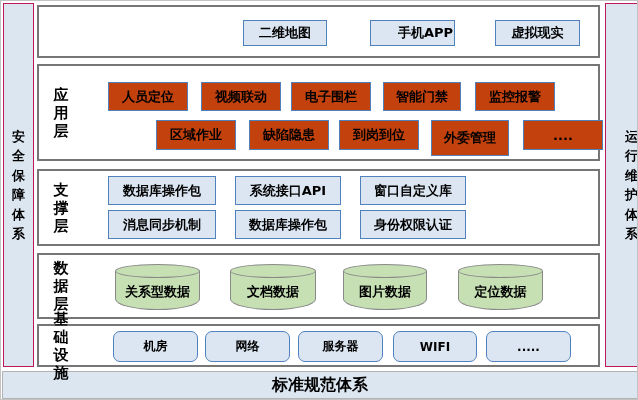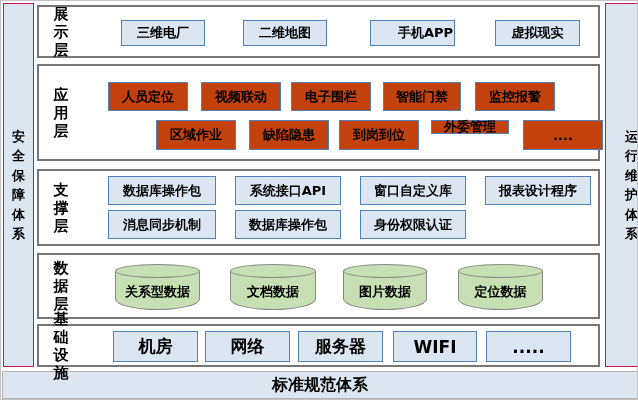--- a/index.html
+++ b/index.html
@@ -47,21 +47,21 @@
   }
   .layer-label.two-col span { width:32px; }
   
   .nbox {
     position:absolute; display:flex; align-items:center; justify-content:center;
     font-size:13px; font-weight:bold; border:1px solid #4f81bd;
     background:#dbe6f2; white-space:nowrap;
   }
   .nbox.yellow { background:#c2410c; }
   .nbox.green  { background:#c2410c;margin-left:48px; }
-  .nbox.small  { font-size:17px; }
+  .nbox.small  { font-size:12px;border-radius:7px; }
   
   .cyl { position:absolute; }
   .cyl .cyl-top {
     position:absolute; left:0; right:0; top:0; height:14px;
     background:#c6e0b4; border:1px solid #898989; border-radius:50%;
     z-index:2;
   }
   .cyl .cyl-body {
     position:absolute; left:0; right:0; top:7px; bottom:0;
     background:#c6e0b4; border:1px solid #898989; border-top:none;
@@ -88,53 +88,48 @@
     <div class="vlabel">
         <span>运行维护体系</span>
       </div>
   </div>
 
   <div class="footer">
     <span>标准规范体系</span>
   </div>
 
   <div class="layer" style="top:4px; height:53px;">
-    <div class="layer-label">
-        <span>展示层</span>
-      </div>
-    <div class="nbox" style="left:82px;  top:13px; width:84px; height:26px;">三维电厂</div>
     <div class="nbox" style="left:204px; top:13px; width:84px; height:26px;">二维地图</div>
     <div class="nbox" style="left:331px; top:13px; width:85px; height:26px;padding-left:26px;">手机APP</div>
     <div class="nbox" style="left:456px; top:13px; width:85px; height:26px;">虚拟现实</div>
   </div>
 
   <div class="layer" style="top:63px; height:97px;">
     <div class="layer-label">
         <span>应用层</span>
       </div>
     <div class="nbox yellow" style="left:69px;  top:16px; width:80px; height:29px;">人员定位</div>
     <div class="nbox yellow" style="left:162px; top:16px; width:80px; height:29px;">视频联动</div>
     <div class="nbox yellow" style="left:252px; top:16px; width:80px; height:29px;">电子围栏</div>
     <div class="nbox yellow" style="left:344px; top:16px; width:78px; height:29px;">智能门禁</div>
     <div class="nbox yellow" style="left:436px; top:16px; width:80px; height:29px;">监控报警</div>
     <div class="nbox green" style="left:69px;  top:54px; width:80px; height:30px;">区域作业</div>
     <div class="nbox green" style="left:162px; top:54px; width:80px; height:30px;">缺陷隐患</div>
     <div class="nbox green" style="left:252px; top:54px; width:80px; height:30px;">到岗到位</div>
-    <div class="nbox green" style="left:344px; top:54px; width:78px; height:14px;">外委管理</div>
+    <div class="nbox green" style="left:344px; top:54px; width:78px; height:36px;">外委管理</div>
     <div class="nbox green" style="left:436px; top:54px; width:80px; height:30px;">....</div>
   </div>
 
   <div class="layer" style="top:168px; height:77px;">
     <div class="layer-label">
         <span>支撑层</span>
       </div>
     <div class="nbox" style="left:69px;  top:5px;  width:108px; height:29px;">数据库操作包</div>
     <div class="nbox" style="left:321px; top:5px;  width:106px; height:29px;">窗口自定义库</div>
     <div class="nbox" style="left:196px; top:5px;  width:106px; height:29px;">系统接口API</div>
-    <div class="nbox" style="left:446px; top:5px;  width:106px; height:29px;">报表设计程序</div>
     <div class="nbox" style="left:69px;  top:39px; width:108px; height:29px;">消息同步机制</div>
     <div class="nbox" style="left:196px; top:39px; width:106px; height:29px;">数据库操作包</div>
     <div class="nbox" style="left:321px; top:39px; width:106px; height:29px;">身份权限认证</div>
   </div>
 
   <div class="layer" style="top:252px; height:66px;">
     <div class="layer-label">
         <span>数据层</span>
       </div>
     <div class="cyl" style="left:76px;  top:9px; width:85px; height:46px;">

